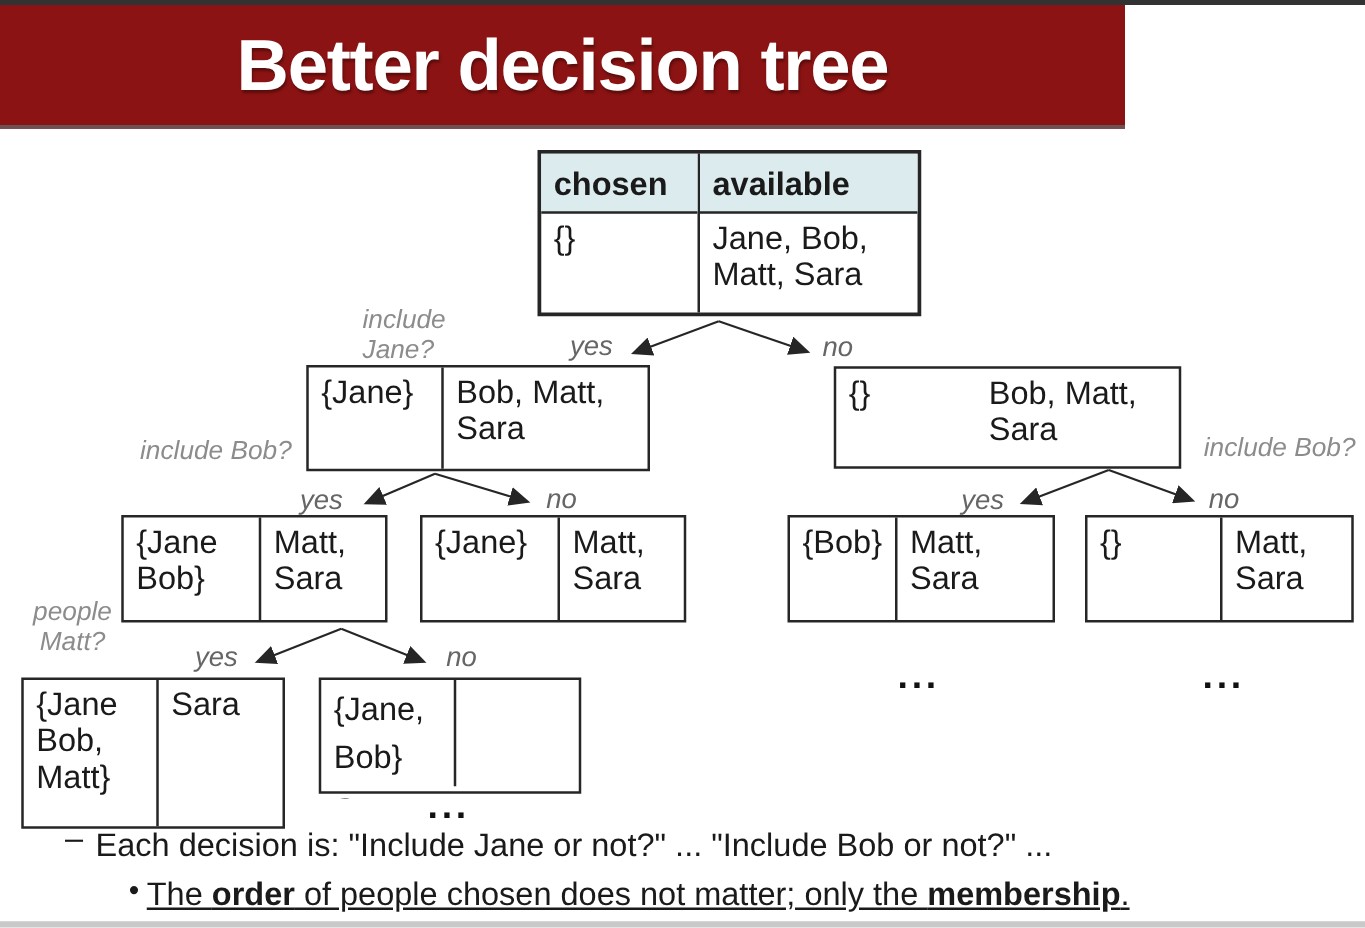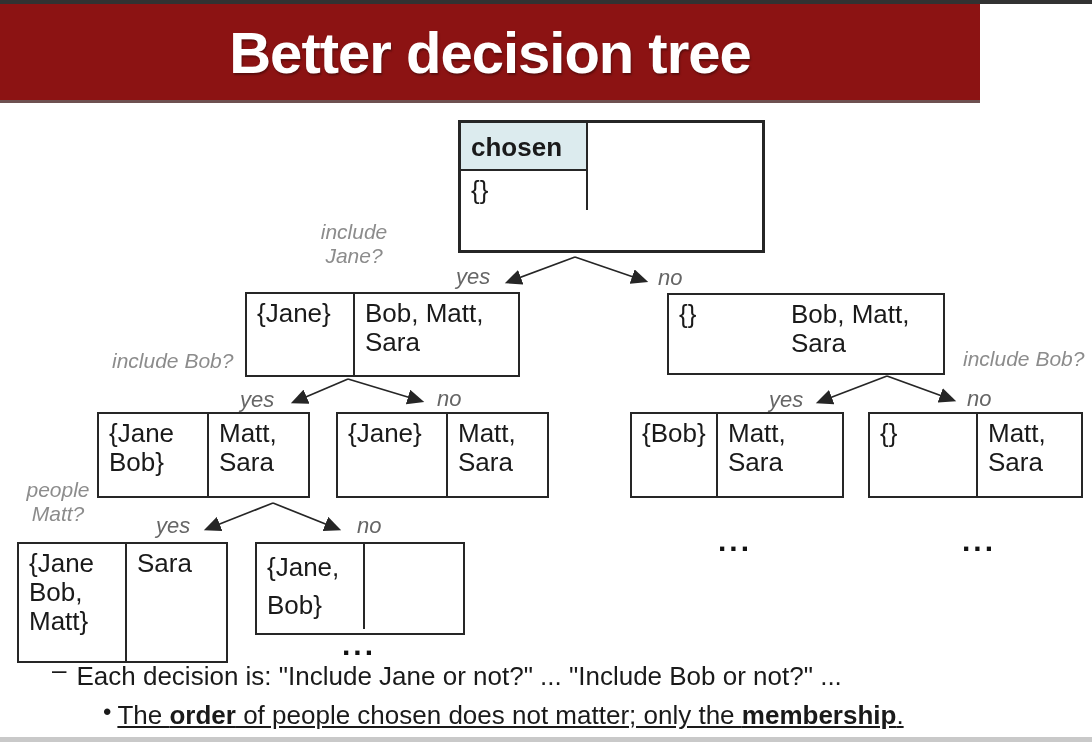--- a/index.html
+++ b/index.html
@@ -6,33 +6,33 @@
   body{
     width:1092px;height:742px;position:relative;overflow:hidden;
     background:#ffffff;font-family:"Liberation Sans",sans-serif;color:#1a1a1a;
   }
   .abs{position:absolute;}
   
   #top-strip{left:0;top:0;width:1092px;height:4px;background:#323232;}
   #bottom-strip{left:0;bottom:0;width:1092px;height:5px;background:#c9c9c9;}
   
   #banner{
-    left:0;top:4px;width:980px;height:96px;background:#8C1313;
+    left:0;top:4px;width:900px;height:96px;background:#8C1313;
     border-bottom:3px solid #6e5151;display:flex;align-items:center;justify-content:center;
   }
   #banner h1{
     margin:0;color:#ffffff;font-size:58px;font-weight:700;letter-spacing:-1px;
     text-shadow:1px 2px 2px rgba(0,0,0,0.35);
   }
   
   .node{
     position:absolute;border:2px solid #262626;background:#fff;
     display:flex;box-sizing:border-box;align-items:stretch;
   }
-  .node.root{border-width:3px;flex-direction:column;margin-left:28px;}
+  .node.root{border-width:3px;flex-direction:row;}
   .cell{
     font-size:26px;line-height:1.12;padding:5px 10px;white-space:pre-line;
     box-sizing:border-box;overflow:hidden;
   }
   .chosen{border-right:2px solid #262626;flex:none;}
   .chosen.nodiv{border-right:none;}
   .avail{flex:1;}
   .col{display:flex;flex-direction:column;box-sizing:border-box;}
   .col.first{border-right:2px solid #262626;}
   .th{
@@ -82,20 +82,25 @@
     <path d="M273,503 L207,529" marker-end="url(#ah)"></path>
     <path d="M273,503 L338,529" marker-end="url(#ah)"></path>
   </g>
 </svg>
 
 <div class="node root" style="left:430px;top:120px;width:307px;height:133px;">
   <div class="col first" style="width:127px;">
     <div class="th">chosen</div>
     <div class="cell">{}</div>
   </div>
+  <div class="col" style="flex:1;">
+    <div class="th">available</div>
+    <div class="cell">Jane, Bob,
+Matt, Sara</div>
+  </div>
 </div>
 
 <div class="node" style="left:245px;top:292px;width:275px;height:85px;">
   <div class="cell chosen" style="width:108px;">{Jane}</div>
   <div class="cell avail">Bob, Matt,
 Sara</div>
 </div>
 
 <div class="node" style="left:667px;top:293px;width:278px;height:82px;">
   <div class="cell chosen nodiv" style="width:112px;">{}</div>
@@ -134,21 +139,21 @@
 Matt}</div>
   <div class="cell avail">Sara</div>
 </div>
 
 <div class="node" style="left:255px;top:542px;width:210px;height:93px;flex-direction:column;">
   <div class="cell chosen" style="width:108px;line-height:1.45;">{Jane,
 Bob}</div>
   <div class="cell avail">Sara</div>
 </div>
 
-<div class="lbl" style="left:290px;top:220px;width:128px;text-align:center;">include Jane?</div>
+<div class="lbl" style="left:290px;top:244px;width:128px;text-align:left;">include Jane?</div>
 <div class="lbl" style="left:112px;top:349px;">include Bob?</div>
 <div class="lbl" style="left:963px;top:347px;">include Bob?</div>
 <div class="lbl" style="left:22px;top:478px;width:72px;text-align:center;">people
 Matt?</div>
 
 <div class="lbl yn" style="left:456px;top:264px;">yes</div>
 <div class="lbl yn" style="left:658px;top:265px;">no</div>
 <div class="lbl yn" style="left:240px;top:387px;">yes</div>
 <div class="lbl yn" style="left:437px;top:386px;">no</div>
 <div class="lbl yn" style="left:769px;top:387px;">yes</div>

